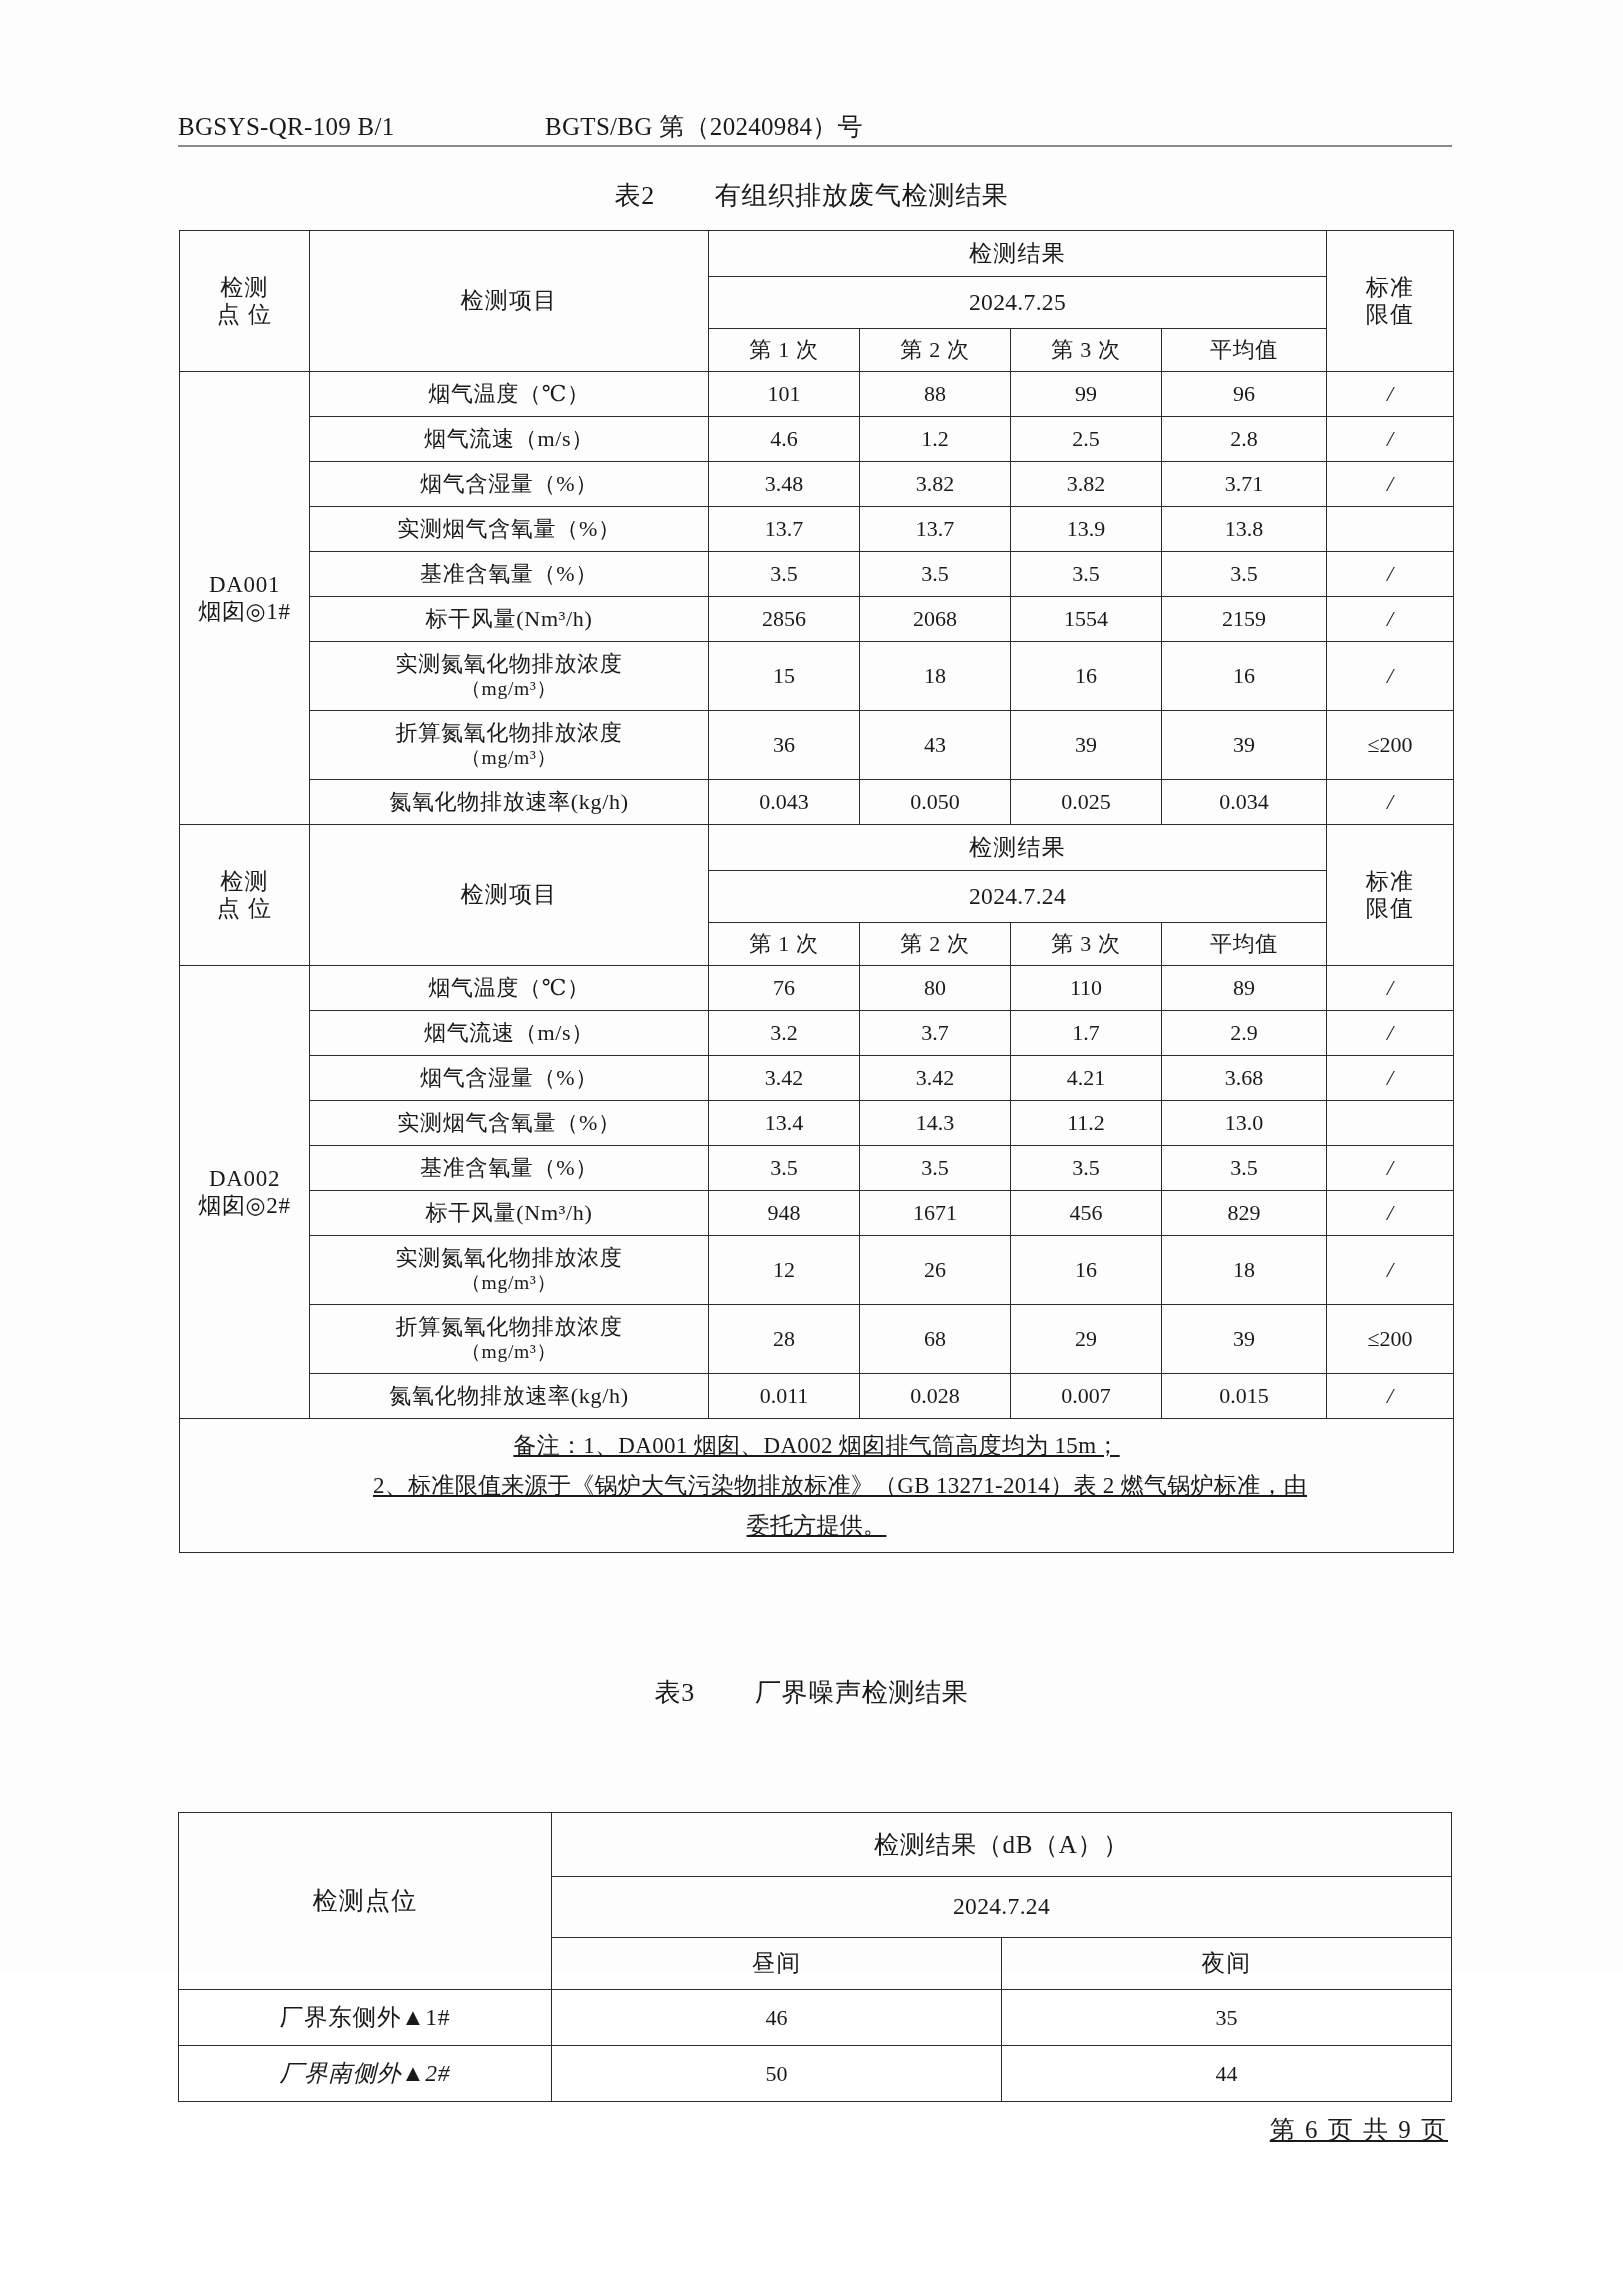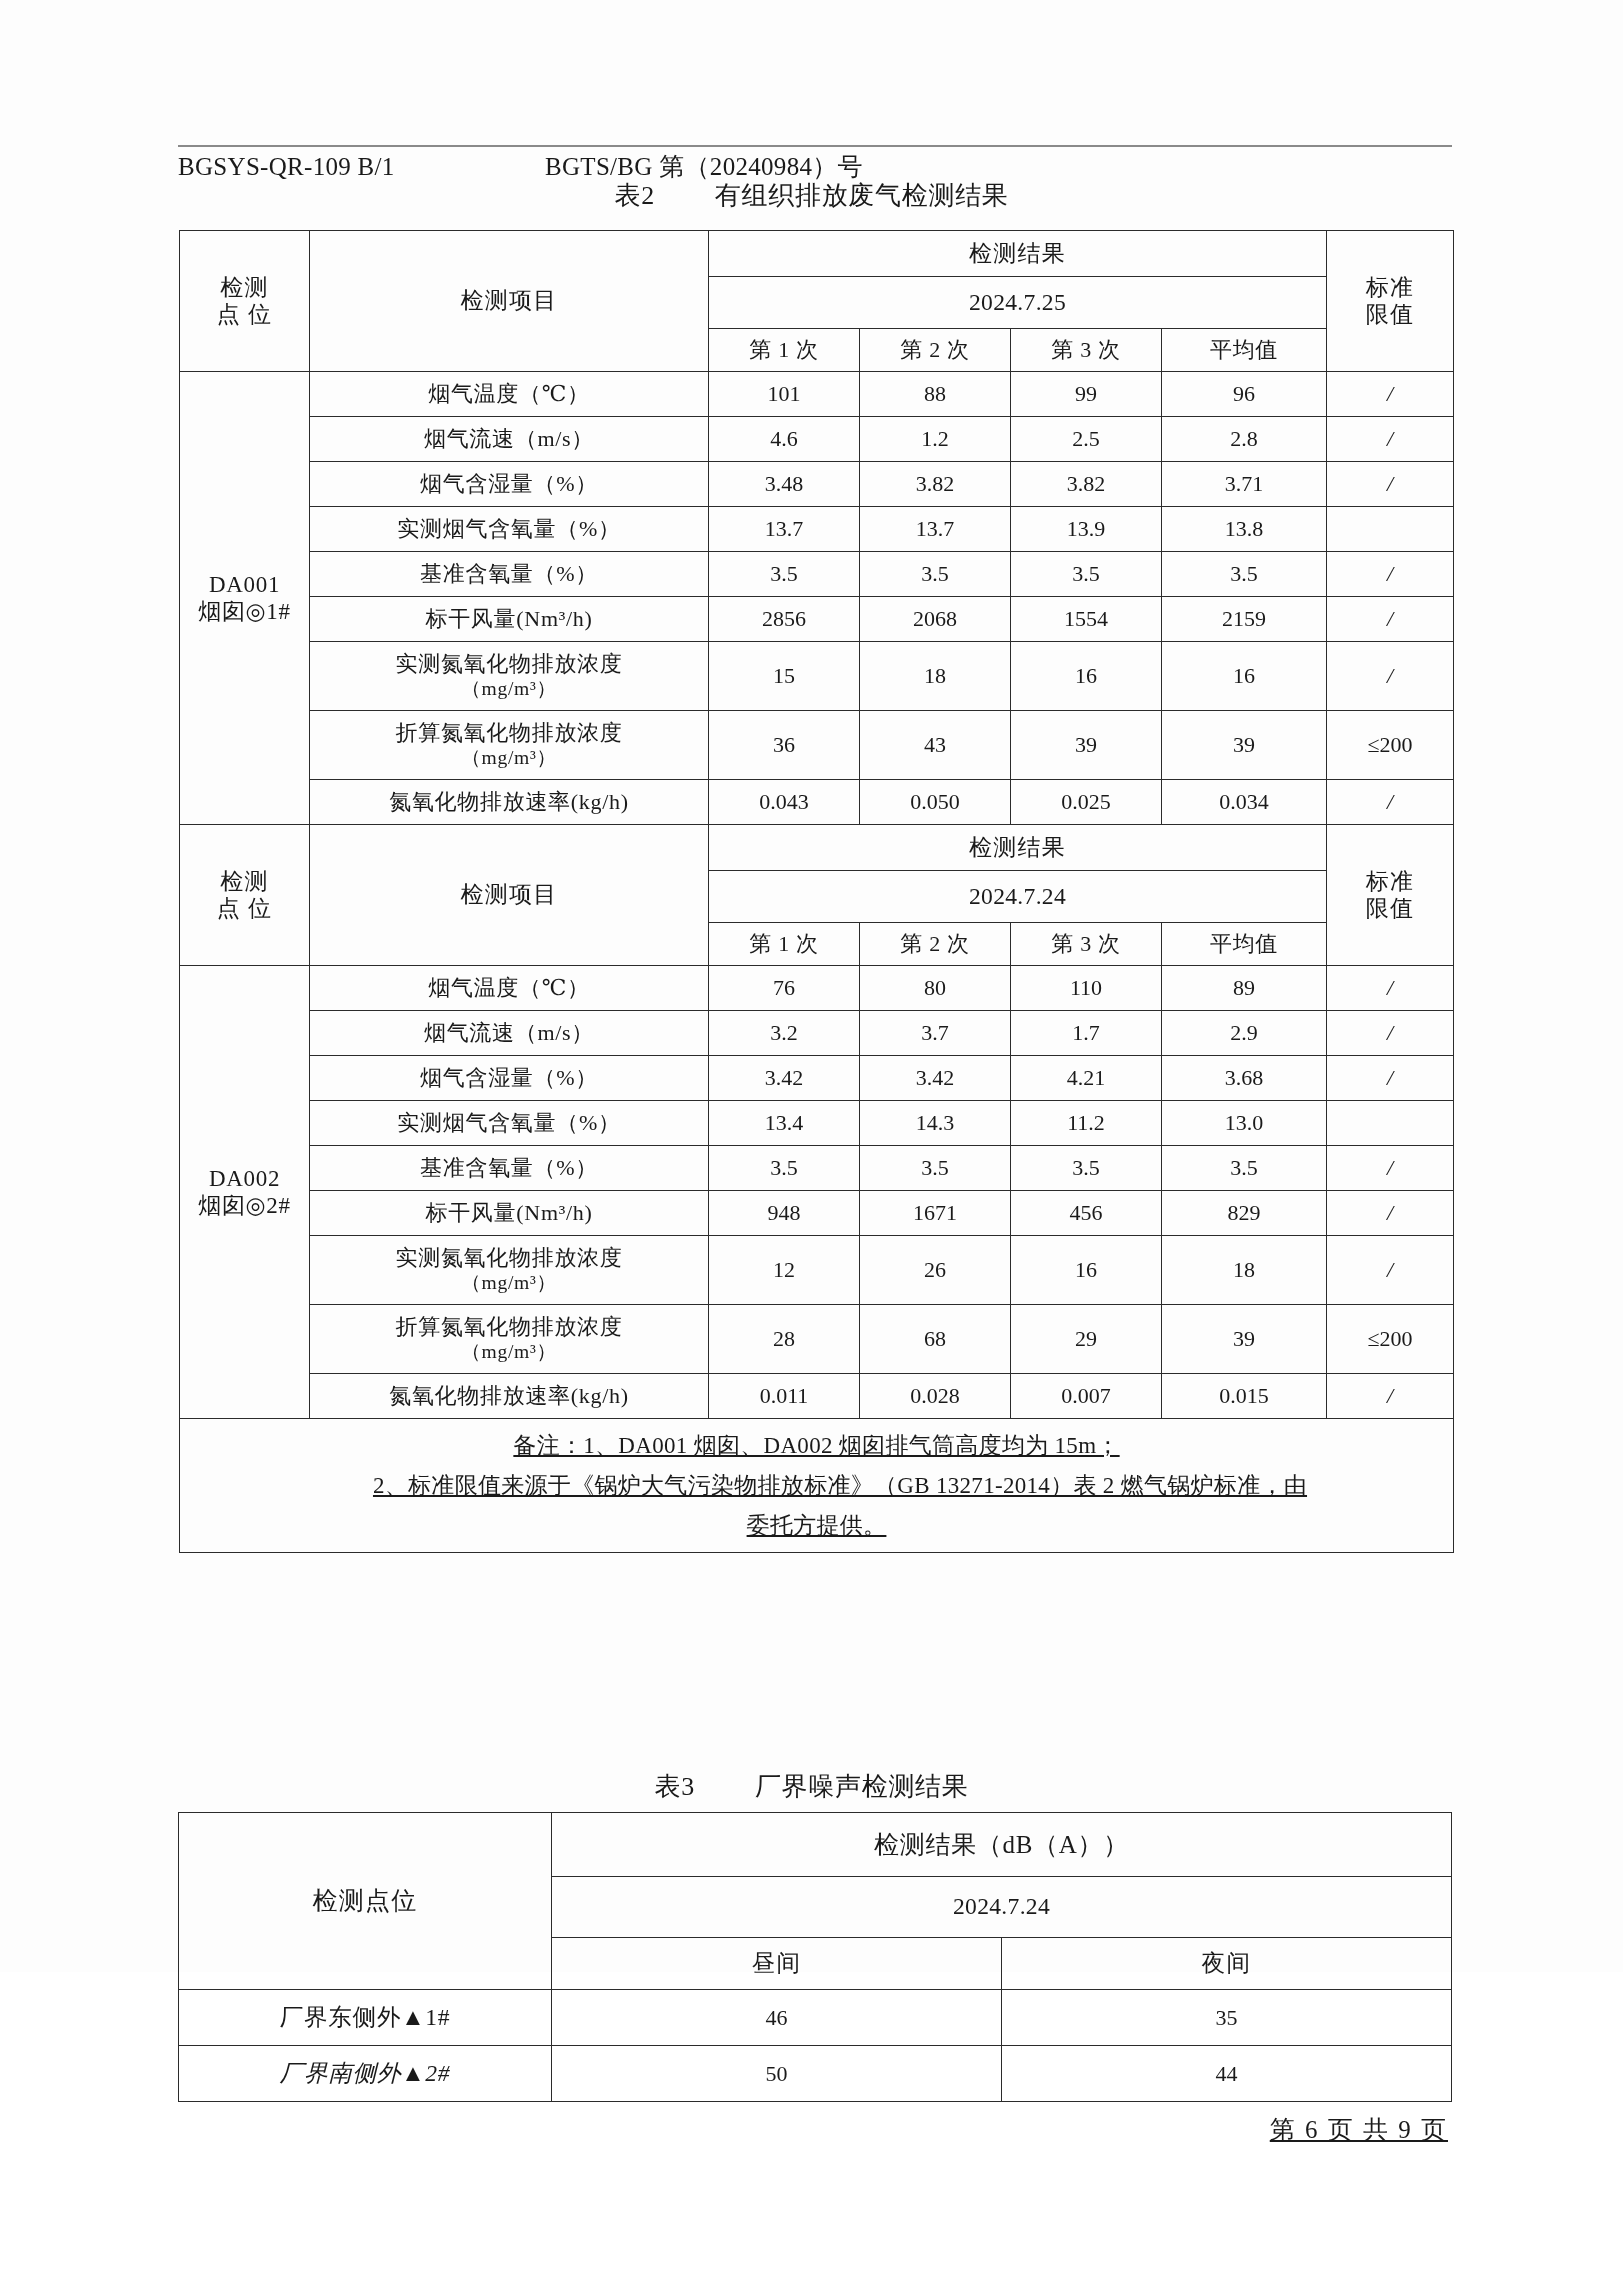--- a/index.html
+++ b/index.html
@@ -27,40 +27,40 @@
     position: absolute;
     left: 178px;
     top: 110px;
     width: 1270px;
     display: flex;
     align-items: baseline;
     font-size: 25px;
     letter-spacing: 0.3px;
   }
   .doc-header .code-left { width: 367px; }
-  .doc-header .code-right { white-space: nowrap; margin-top: 40px; }
+  .doc-header .code-right { white-space: nowrap; }
   .header-rule {
     position: absolute;
     left: 178px;
     top: 145px;
     width: 1274px;
     height: 2px;
     background: #8a8a8a;
   }
   
   .table-caption {
     position: absolute;
     width: 1623px;
     text-align: center;
     font-size: 26px;
     letter-spacing: 0.7px;
   }
   .table-caption .cap-num { margin-right: 60px; text-align: center; }
   #caption-t2 { top: 178px; }
-  #caption-t3 { top: 1769px; }
+  #caption-t3 { top: 1675px; }
 
   
   table.grid {
     position: absolute;
     border-collapse: collapse;
     table-layout: fixed;
     font-size: 22px;
   }
   table.grid td, table.grid th {
     border: 1.3px solid #2b2b2b;

